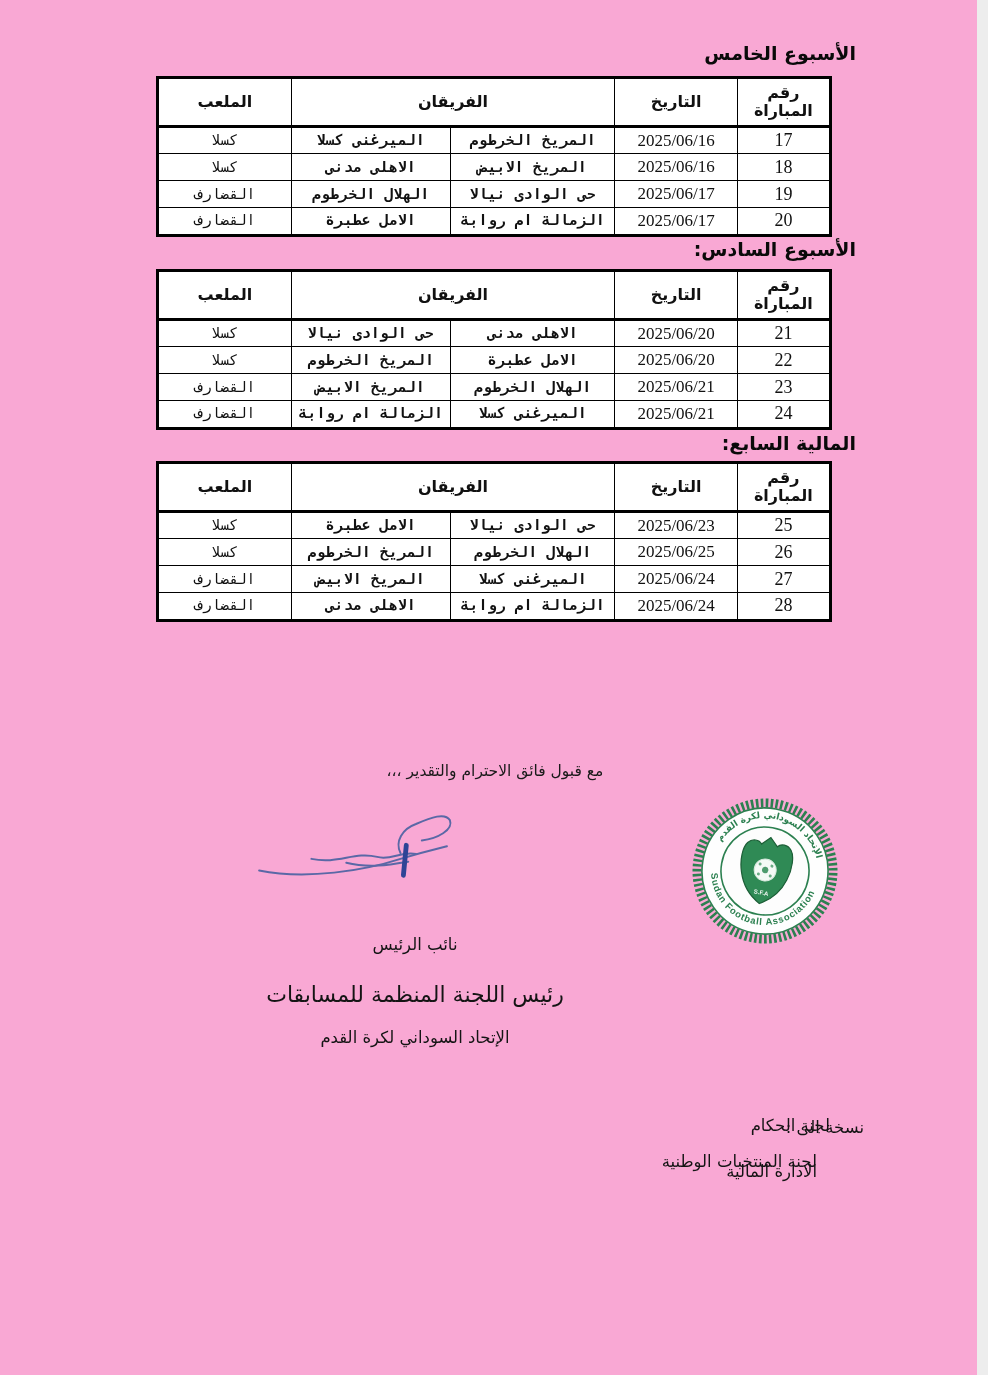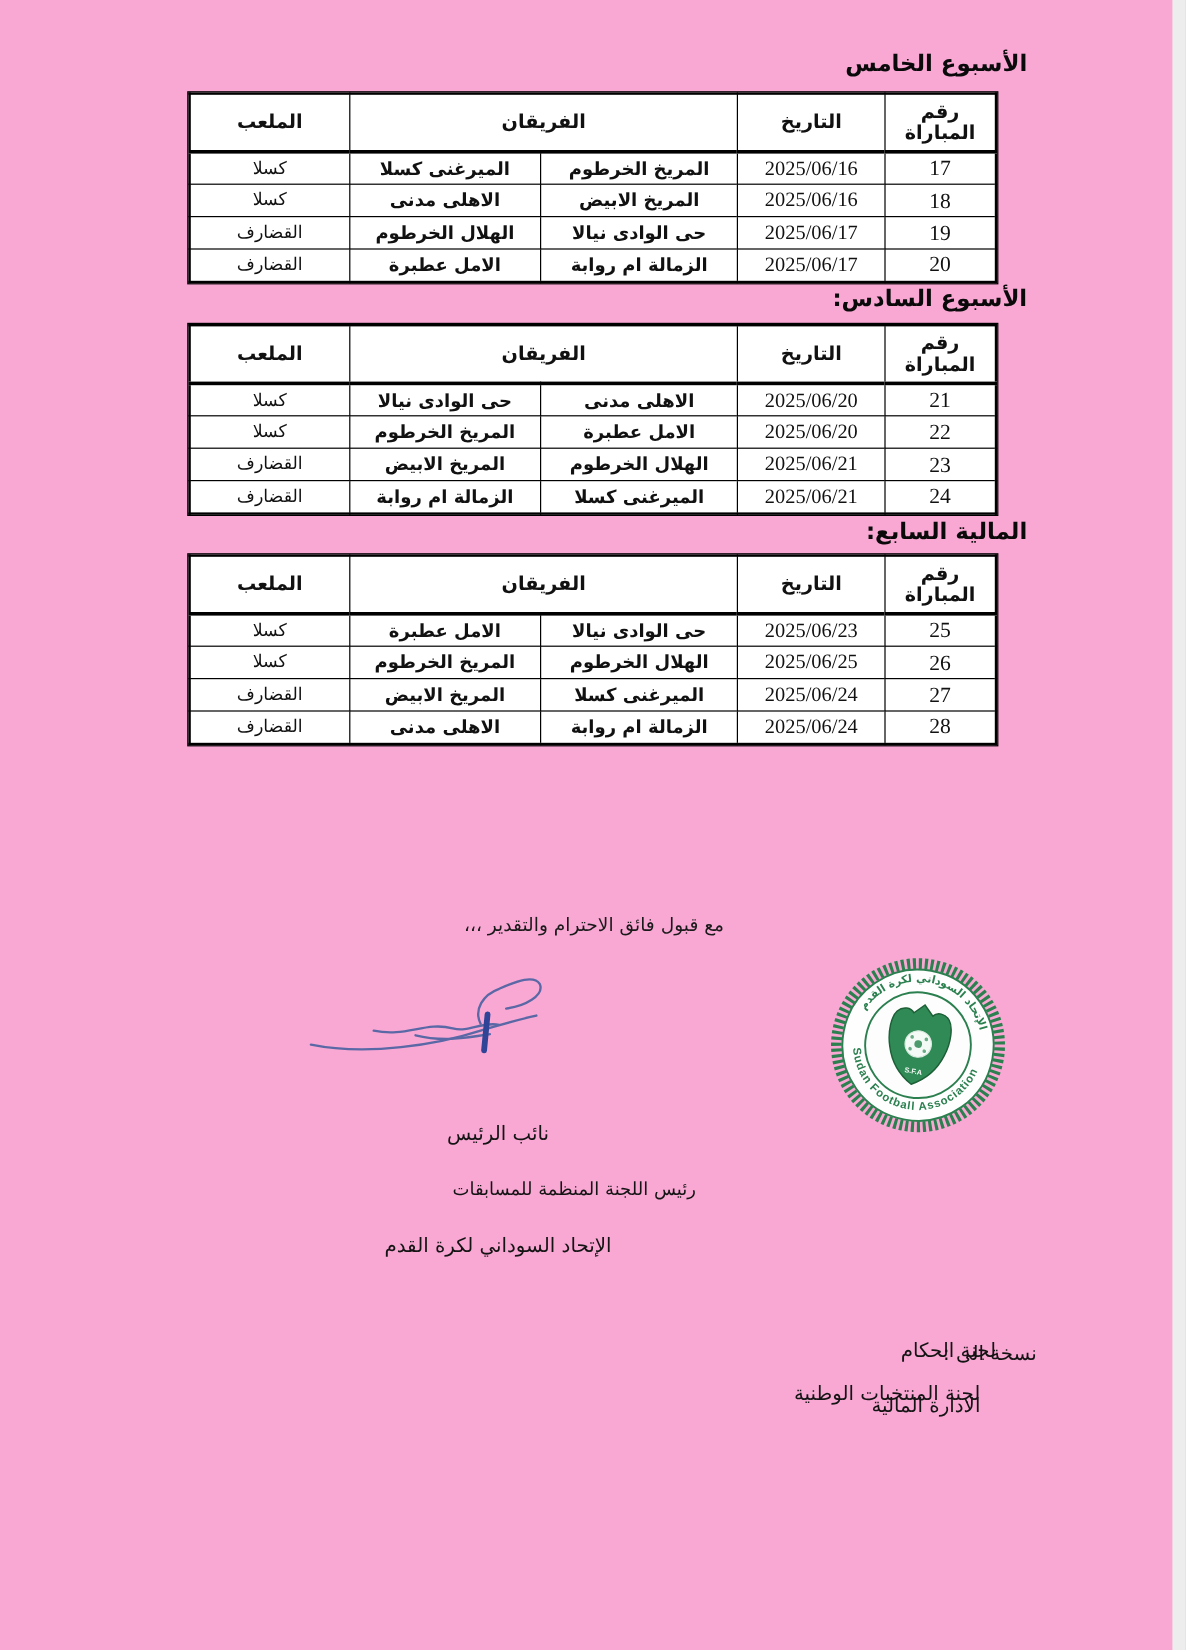--- a/index.html
+++ b/index.html
@@ -26,37 +26,37 @@
   .wk-table.t1{top:77px;}
   .wk-table.t2{top:270px;}
   .wk-table.t3{top:462px;}
   .wk-table,.wk-table th,.wk-table td{border:1.4px solid #000;}
   .wk-table{border-width:2.5px;outline:0.5px solid #000;}
   .wk-table thead th{
     border-bottom:3.5px solid #000;font-weight:bold;font-size:16px;
     line-height:1.1;padding:2px 0;height:42px;vertical-align:middle;text-align:center;
   }
   .wk-table tbody tr{height:27px;}
-  .wk-table td{text-align:center;vertical-align:middle;padding:0 2px;overflow:hidden;white-space:nowrap;}
+  .wk-table td{text-align:center;vertical-align:middle;padding:0 2px;overflow:hidden;white-space:nowrap;font-family:Liberation Mono, monospace;}
   td.c-no,td.c-date{font-family:"Liberation Serif",serif;font-weight:normal;}
   td.c-no{font-size:18px;}
   td.c-date{font-size:17px;direction:ltr;}
   td.c-team{font-weight:bold;font-size:15px;}
   td.c-stadium{font-size:14.5px;font-weight:normal;}
 
   
   .closing{
     position:absolute;top:762px;left:330px;width:330px;text-align:center;
     font-size:15.5px;color:#1a1a1a;white-space:nowrap;
   }
   .sig-svg{position:absolute;top:793px;left:252px;width:235px;height:92px;}
   .sig-line{position:absolute;left:250px;width:330px;text-align:center;color:#141414;white-space:nowrap;}
   .sig-name{top:885px;font-size:17.5px;}
   .sig-role1{top:935px;font-size:16.5px;}
-  .sig-role2{top:982px;font-size:15px;text-align:right;}
+  .sig-role2{top:982px;font-size:22px;}
   .sig-role3{top:1028px;font-size:16.5px;}
 
   
   .stamp{position:absolute;top:796px;left:690px;width:150px;height:150px;}
 
   
   .copy-label{position:absolute;top:1070px;right:124px;font-size:16.5px;color:#141414;white-space:nowrap;margin-top:48px;}
   .copy-item{position:absolute;text-align:right;font-size:16.5px;color:#141414;white-space:nowrap;}
   .copy-item.i0{top:1116px;left:640px;width:190px;}
   .copy-item.i1{top:1162px;left:627px;width:190px;}

